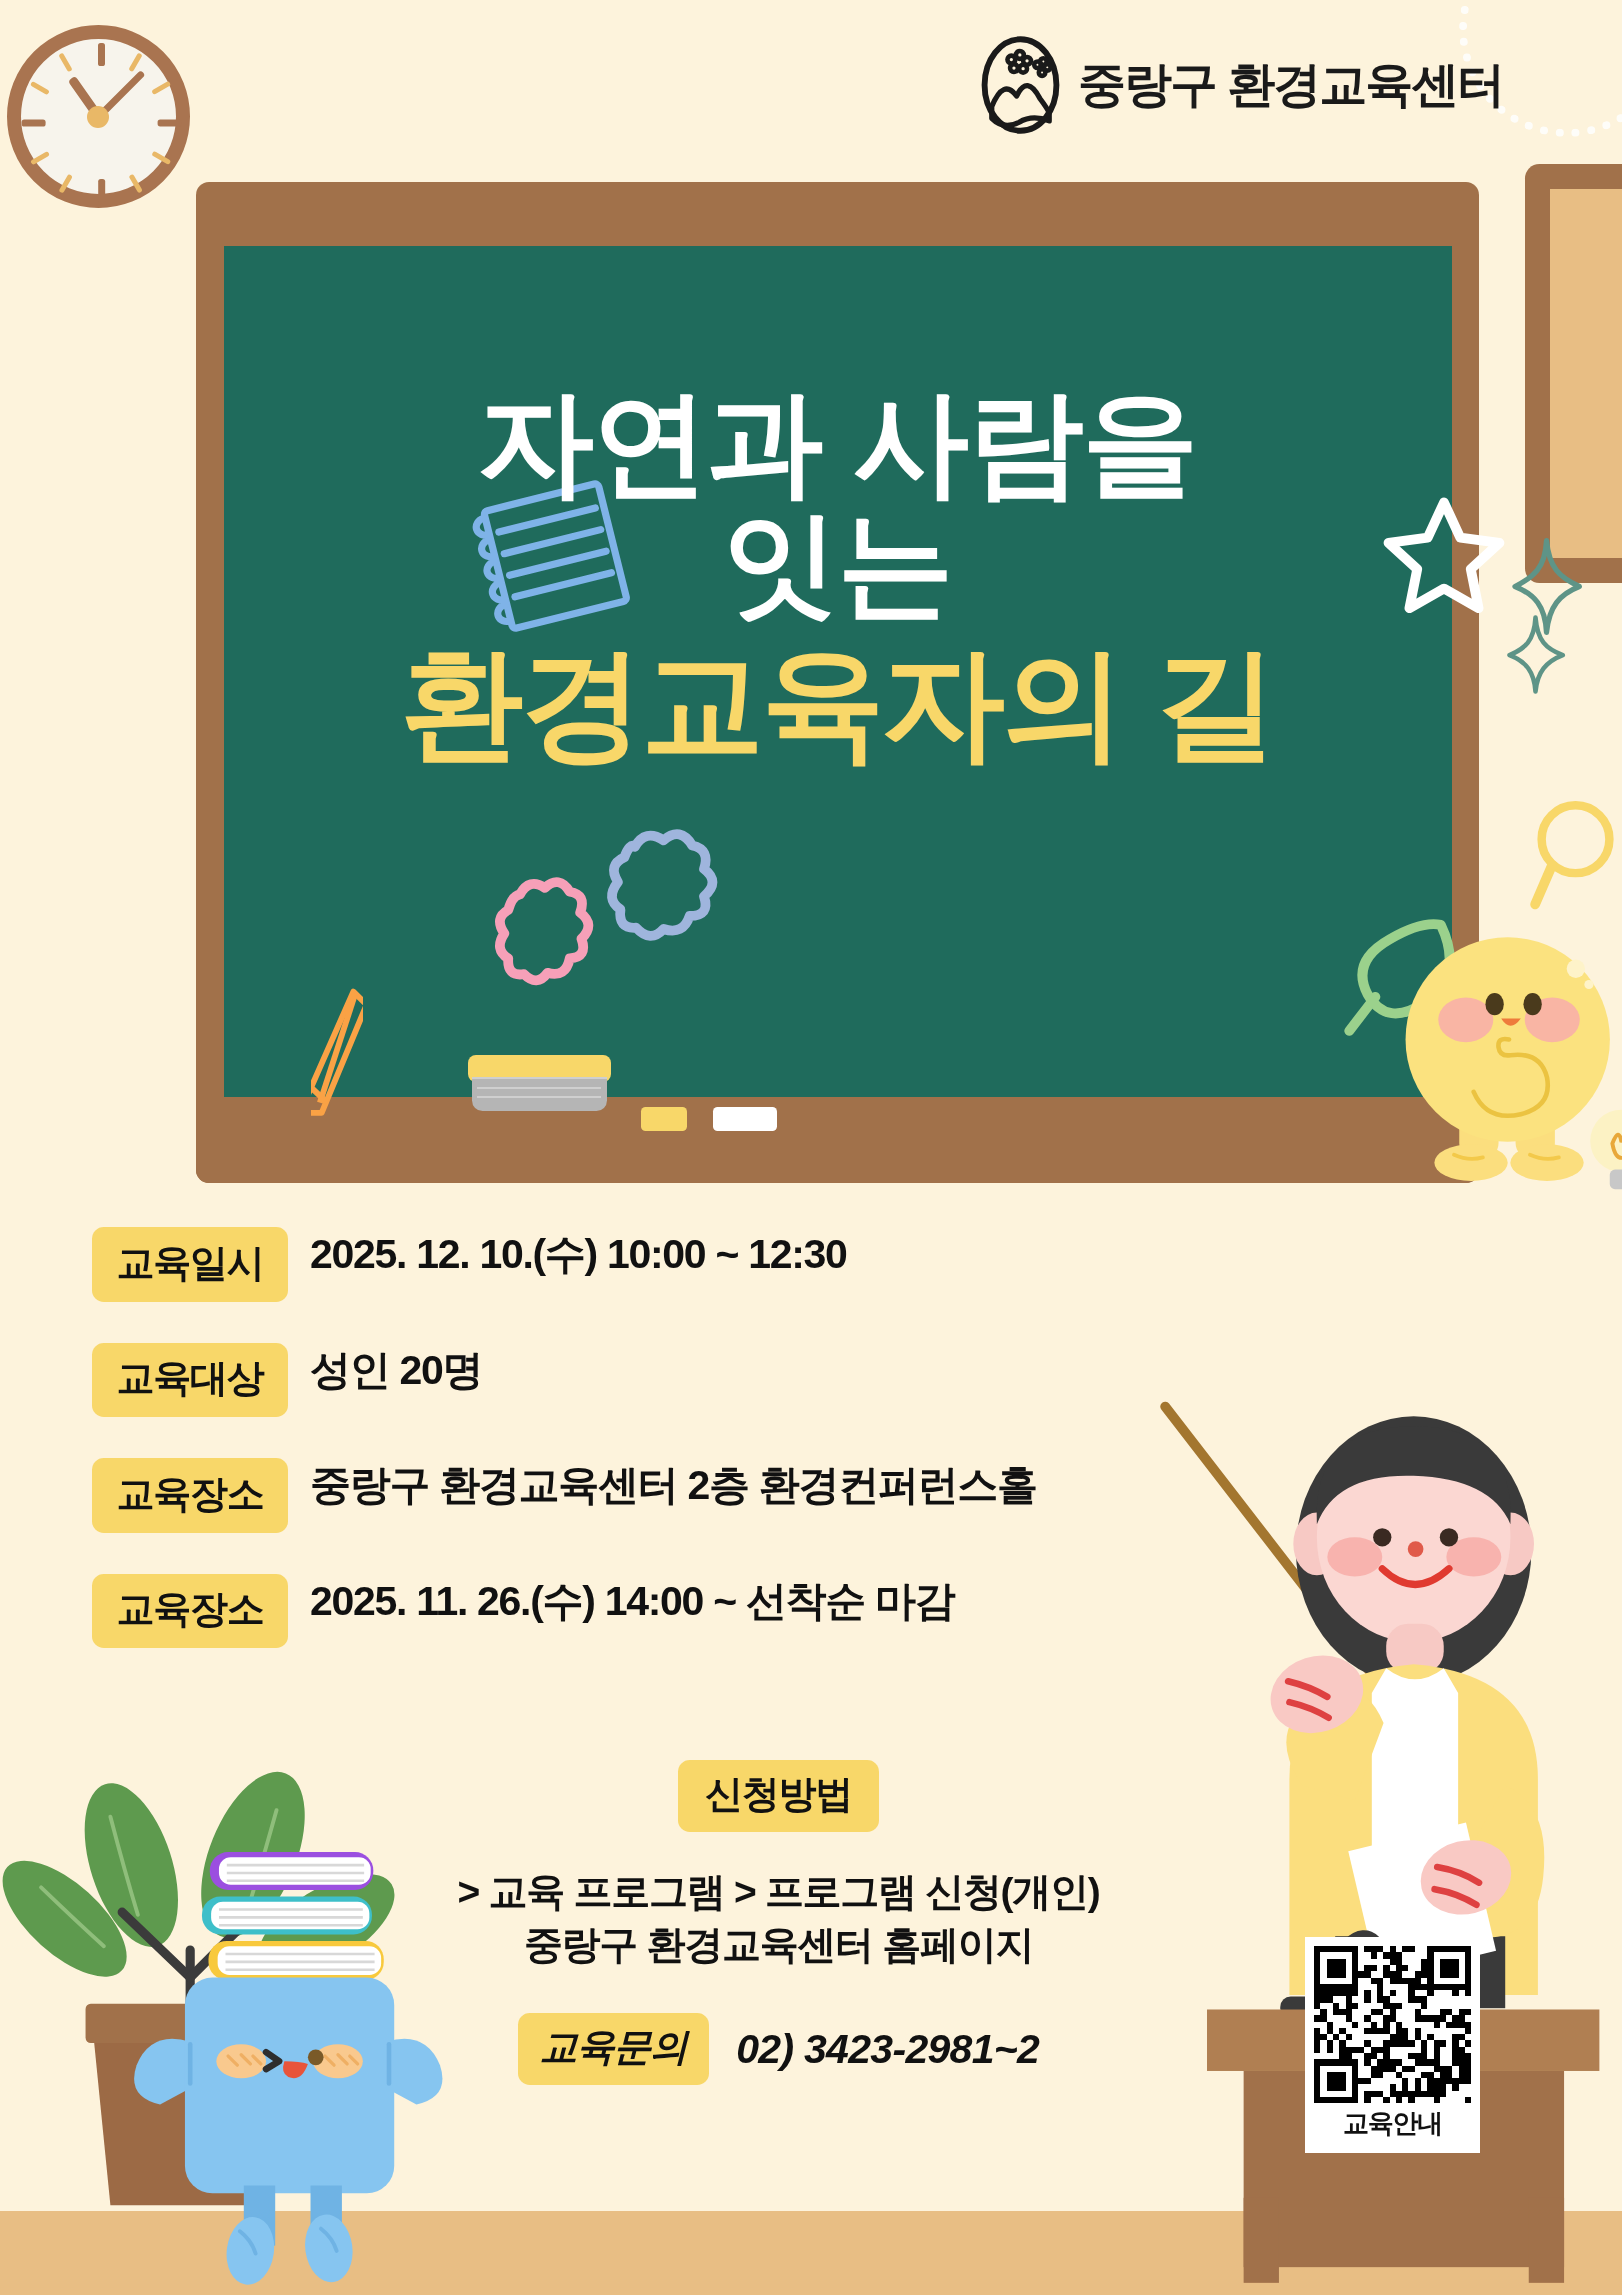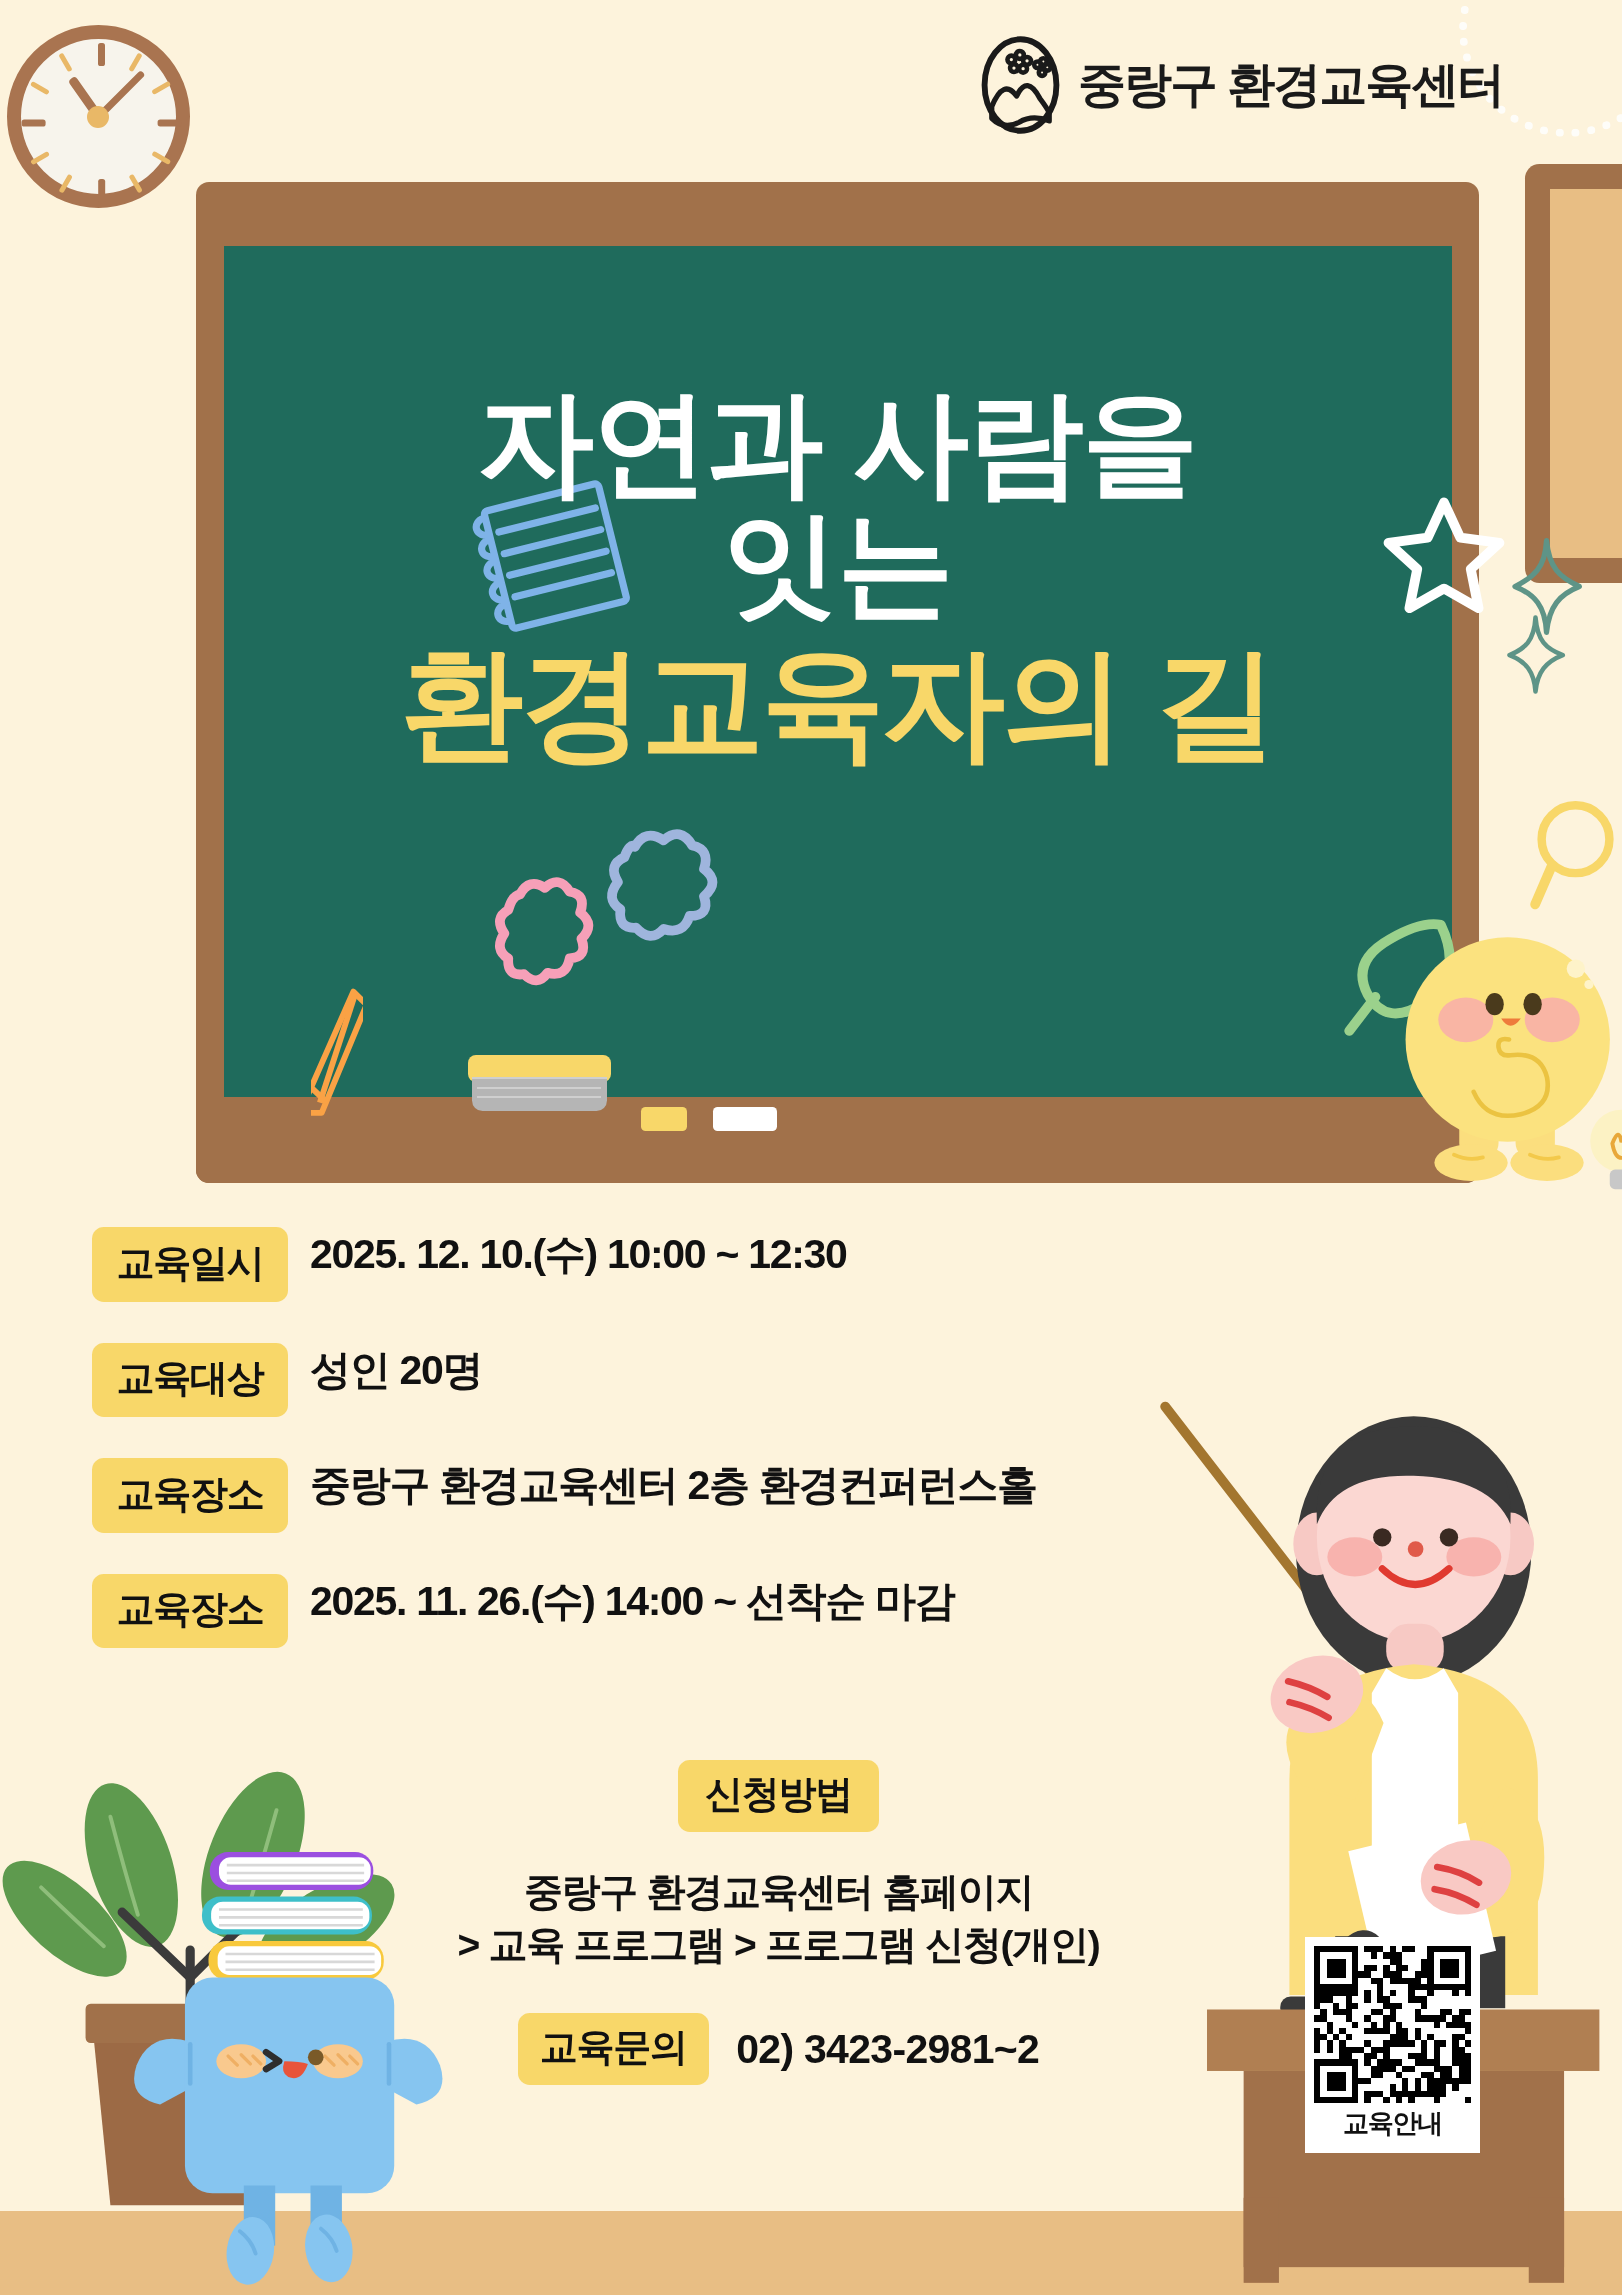--- a/index.html
+++ b/index.html
@@ -142,21 +142,21 @@
     font-size:38px; font-weight:bold; color:#111;
     padding:9.2px 27.5px 11.8px; letter-spacing:-1.3px;
   }
   .apply .lines{
     margin-top:34px;
     font-size:39px; font-weight:bold; color:#111;
     letter-spacing:-1.3px; line-height:1.35;
   }
   .contact{
     margin-top:42px;
-    display:flex; align-items:center; justify-content:center; gap:27.5px;
+    display:flex; align-items:center; justify-content:center; gap:27.5px;font-style:italic;
   }
   .contact .pill-center{ padding:9.2px 22px 11.8px; }
   .contact .num{ font-size:41px; font-weight:bold; color:#111; letter-spacing:-0.7px; }
 
   
   .lecturer{ position:absolute; left:1139px; top:1328px; width:497px; height:968px; }
 
   
   .plant-group{ position:absolute; left:-6.5px; top:1734px; width:497px; height:563px; }
 
@@ -373,22 +373,22 @@
     </div>
     <div class="info-row">
       <span class="pill">교육장소</span>
       <span class="info-val">2025. 11. 26.(수)  14:00 ~ 선착순 마감</span>
     </div>
   </div>
 
   <div class="apply">
     <span class="pill-center">신청방법</span>
     <div class="lines">
+      <div>&gt; 교육 프로그램 &gt; 프로그램 신청(개인)</div>
       <div>중랑구 환경교육센터 홈페이지</div>
-      <div>&gt; 교육 프로그램 &gt; 프로그램 신청(개인)</div>
     </div>
     <div class="contact">
       <span class="pill-center">교육문의</span>
       <span class="num">02) 3423-2981~2</span>
     </div>
   </div>
 
   <span class="lecturer">
     <svg viewBox="0 0 760 1480" width="497" height="968">
 

